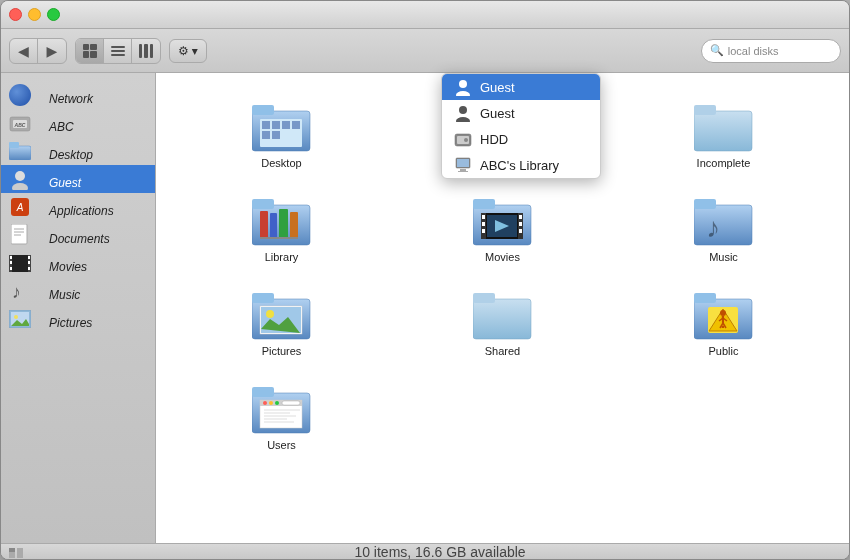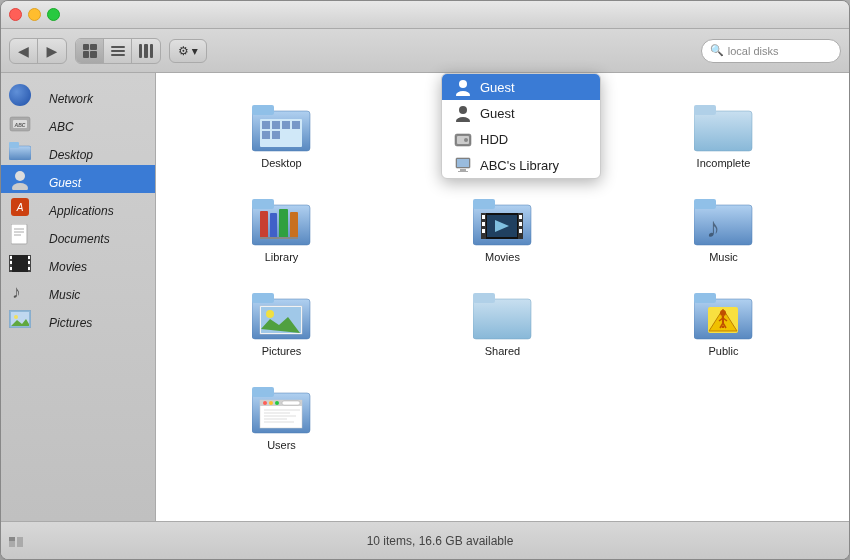--- a/index.html
+++ b/index.html
@@ -208,27 +208,27 @@
     }
 
     .file-label {
       font-size: 11px;
       color: #222;
       text-align: center;
     }
 
     
     .statusbar {
-      height: 38px;
+      height: 16px;
       background: linear-gradient(to bottom, #d8d8d8 0%, #c8c8c8 100%);
       border-top: 1px solid #aaa;
       display: flex;
       align-items: center;
       justify-content: center;
-      font-size: 12px;
+      font-size: 14px;
       color: #444;
       flex-shrink: 0;
     }
 
     .statusbar-left {
       width: 30px;
       display: flex;
       align-items: center;
       justify-content: center;
     }

